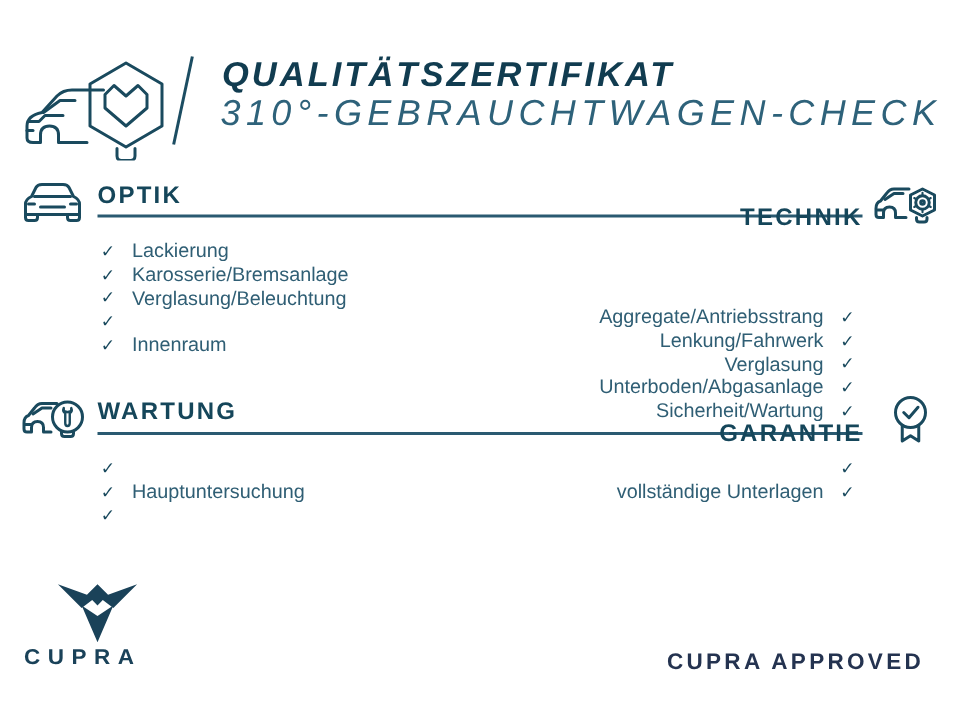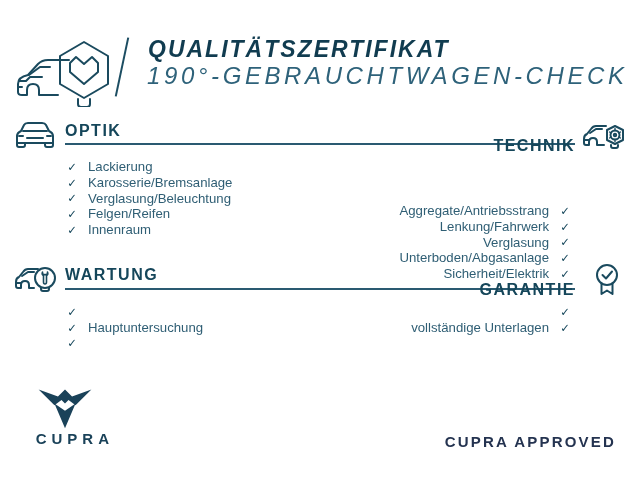--- a/index.html
+++ b/index.html
@@ -71,21 +71,21 @@
   .technik-icon  { left: 582px; top: 120px; width: 46px; height: 31px; }
   .wartung-icon  { left: 14px;  top: 263px; width: 46px; height: 31px; }
   .garantie-icon { left: 592px; top: 263px; width: 30px; height: 34px; }
 
   svg { stroke: #1A4A5E; fill: none; stroke-width: 2; stroke-linecap: round; stroke-linejoin: round; }
   svg .fill { fill: #1A4259; stroke: none; }
 
   
   .cupra-logo { left: 36px; top: 386px; width: 58px; height: 44px; }
   .cupra-wordmark {
-    left: 16px; top: 430px; width: 98px; text-align: right;
+    left: 16px; top: 430px; width: 98px; text-align: left;
     font-size: 15px; font-weight: 700; letter-spacing: 5px;
     color: #1A4259; transform: scaleY(0.95); white-space: nowrap;
   }
   .approved {
     right: 24px; top: 433px;
     font-size: 15px; font-weight: 700; letter-spacing: 2.2px;
     color: #243350; white-space: nowrap;
   }
 </style>
 </head>
@@ -101,21 +101,21 @@
 
     <path d="M72,11 L96,25 L96,53 L72,67 L48,53 L48,25 Z"></path>
 
     <path d="M72,53 L58,41 L58,32 L64,26 L72,33 L80,26 L86,32 L86,41 Z"></path>
 
     <path d="M66,68 L66,73 Q66,76 69,76 L75,76 Q78,76 78,73 L78,68"></path>
   </svg>
 </div>
 <div class="abs slash-divider"></div>
 <div class="abs title">QUALITÄTSZERTIFIKAT</div>
-<div class="abs subtitle">190°-GEBRAUCHTWAGEN-CHECK</div>
+<div class="abs subtitle">310°-GEBRAUCHTWAGEN-CHECK</div>
 
 <div class="abs rule rule-1"></div>
 <div class="abs rule rule-2"></div>
 
 <div class="abs optik-icon">
   <svg viewBox="0 0 42 28" width="42" height="28">
     <path d="M3,22 L3,15 Q3,12 7,10 L10,4 Q11,2 14,2 L28,2 Q31,2 32,4 L35,10 Q39,12 39,15 L39,22"></path>
     <path d="M3,22 L3,24 Q3,26 5,26 L9,26 Q11,26 11,24 L11,22 Z"></path>
     <path d="M31,22 L31,24 Q31,26 33,26 L37,26 Q39,26 39,24 L39,22 Z"></path>
     <path d="M11,22 L31,22"></path>
@@ -133,21 +133,20 @@
   <li>
       <span class="check">✓</span>
       <span>Karosserie/Bremsanlage</span>
     </li>
   <li>
       <span class="check">✓</span>
       <span>Verglasung/Beleuchtung</span>
     </li>
   <li>
       <span class="check">✓</span>
-      <span>Felgen/Reifen</span>
     </li>
   <li>
       <span class="check">✓</span>
       <span>Innenraum</span>
     </li>
 </ul>
 
 <div class="abs technik-icon">
   <svg viewBox="0 0 46 31" width="46" height="31">
     <path d="M24,6 L14,6 Q11,6 9,9 L5,14 Q2,15 2,19 L2,23 Q2,25 4,25 L7,25 L7,22 Q7,18 11,18 Q15,18 15,22 L15,25 L22,25"></path>
@@ -171,21 +170,21 @@
     </li>
   <li>
       <span>Verglasung</span>
       <span class="check">✓</span>
     </li>
   <li>
       <span>Unterboden/Abgasanlage</span>
       <span class="check">✓</span>
     </li>
   <li>
-      <span>Sicherheit/Elektrik</span>
+      <span>Sicherheit/Wartung</span>
       <span class="check">✓</span>
     </li>
 </ul>
 
 <div class="abs wartung-icon">
   <svg viewBox="0 0 46 31" width="46" height="31">
     <path d="M24,6 L14,6 Q11,6 9,9 L5,14 Q2,15 2,19 L2,23 Q2,25 4,25 L7,25 L7,22 Q7,18 11,18 Q15,18 15,22 L15,25 L20,25"></path>
     <path d="M3,20 L7,20 M8,13 L14,9 L20,9"></path>
     <circle cx="31" cy="15" r="10"></circle>
     <path d="M28.5,9 Q27.5,11.5 29.5,12.5 L29.5,19 Q29.5,21 31,21 Q32.5,21 32.5,19 L32.5,12.5 Q34.5,11.5 33.5,9 L33.5,11 L31,11.8 L28.5,11 Z" stroke-width="1.6"></path>

